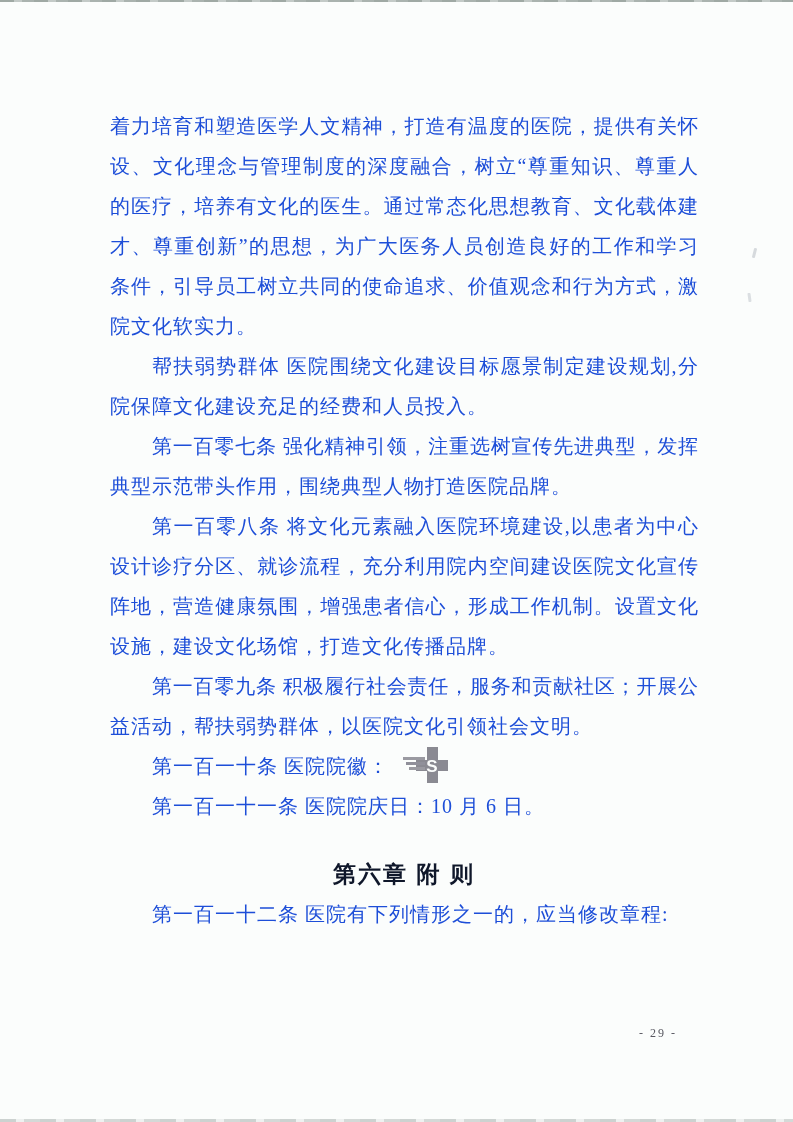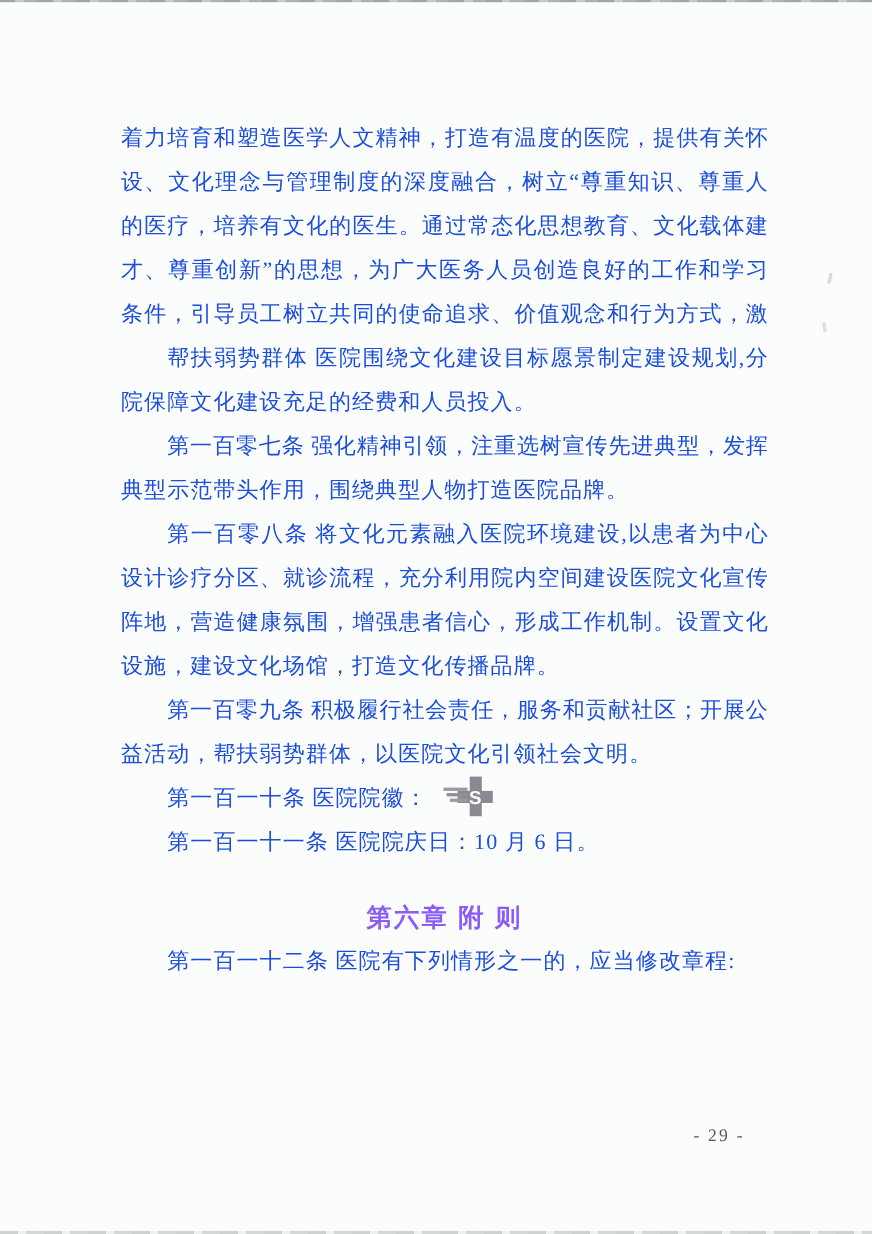--- a/index.html
+++ b/index.html
@@ -49,45 +49,46 @@
   }
 
   .chapter-heading {
     height: 40px; line-height: 40px;
     margin-top: 28px;
     text-align: center;
     font-family: "Liberation Sans", "DejaVu Sans", sans-serif;
     font-weight: 600;
     font-size: 23px;
     letter-spacing: 2px;
-    color: #8b5cf6;
+    color: #0f172a;
   }
 
   .page-number {
     position: absolute;
     top: 1022px; right: 116px;
     height: 22px; line-height: 22px;
-    font-size: 16px;
+    font-size: 12px;
     letter-spacing: 2px;
     color: #56565f;
   }
 </style>
 </head>
 <body>
 
 <div class="scan-edge-top"></div>
 <div class="speck speck-1"></div>
 <div class="speck speck-2"></div>
 
 <div class="content">
   <div class="line fill">着力培育和塑造医学人文精神，打造有温度的医院，提供有关怀</div>
   <div class="line fill">设、文化理念与管理制度的深度融合，树立“尊重知识、尊重人</div>
   <div class="line fill">的医疗，培养有文化的医生。通过常态化思想教育、文化载体建</div>
   <div class="line fill">才、尊重创新”的思想，为广大医务人员创造良好的工作和学习</div>
   <div class="line fill">条件，引导员工树立共同的使命追求、价值观念和行为方式，激</div>
+  <div class="line end">院文化软实力。</div>
 
   <div class="line fill indent">帮扶弱势群体 医院围绕文化建设目标愿景制定建设规划,分</div>
   <div class="line end">院保障文化建设充足的经费和人员投入。</div>
 
   <div class="line fill indent">第一百零七条 强化精神引领，注重选树宣传先进典型，发挥</div>
   <div class="line end">典型示范带头作用，围绕典型人物打造医院品牌。</div>
 
   <div class="line fill indent">第一百零八条 将文化元素融入医院环境建设,以患者为中心</div>
   <div class="line fill">设计诊疗分区、就诊流程，充分利用院内空间建设医院文化宣传</div>
   <div class="line fill">阵地，营造健康氛围，增强患者信心，形成工作机制。设置文化</div>

